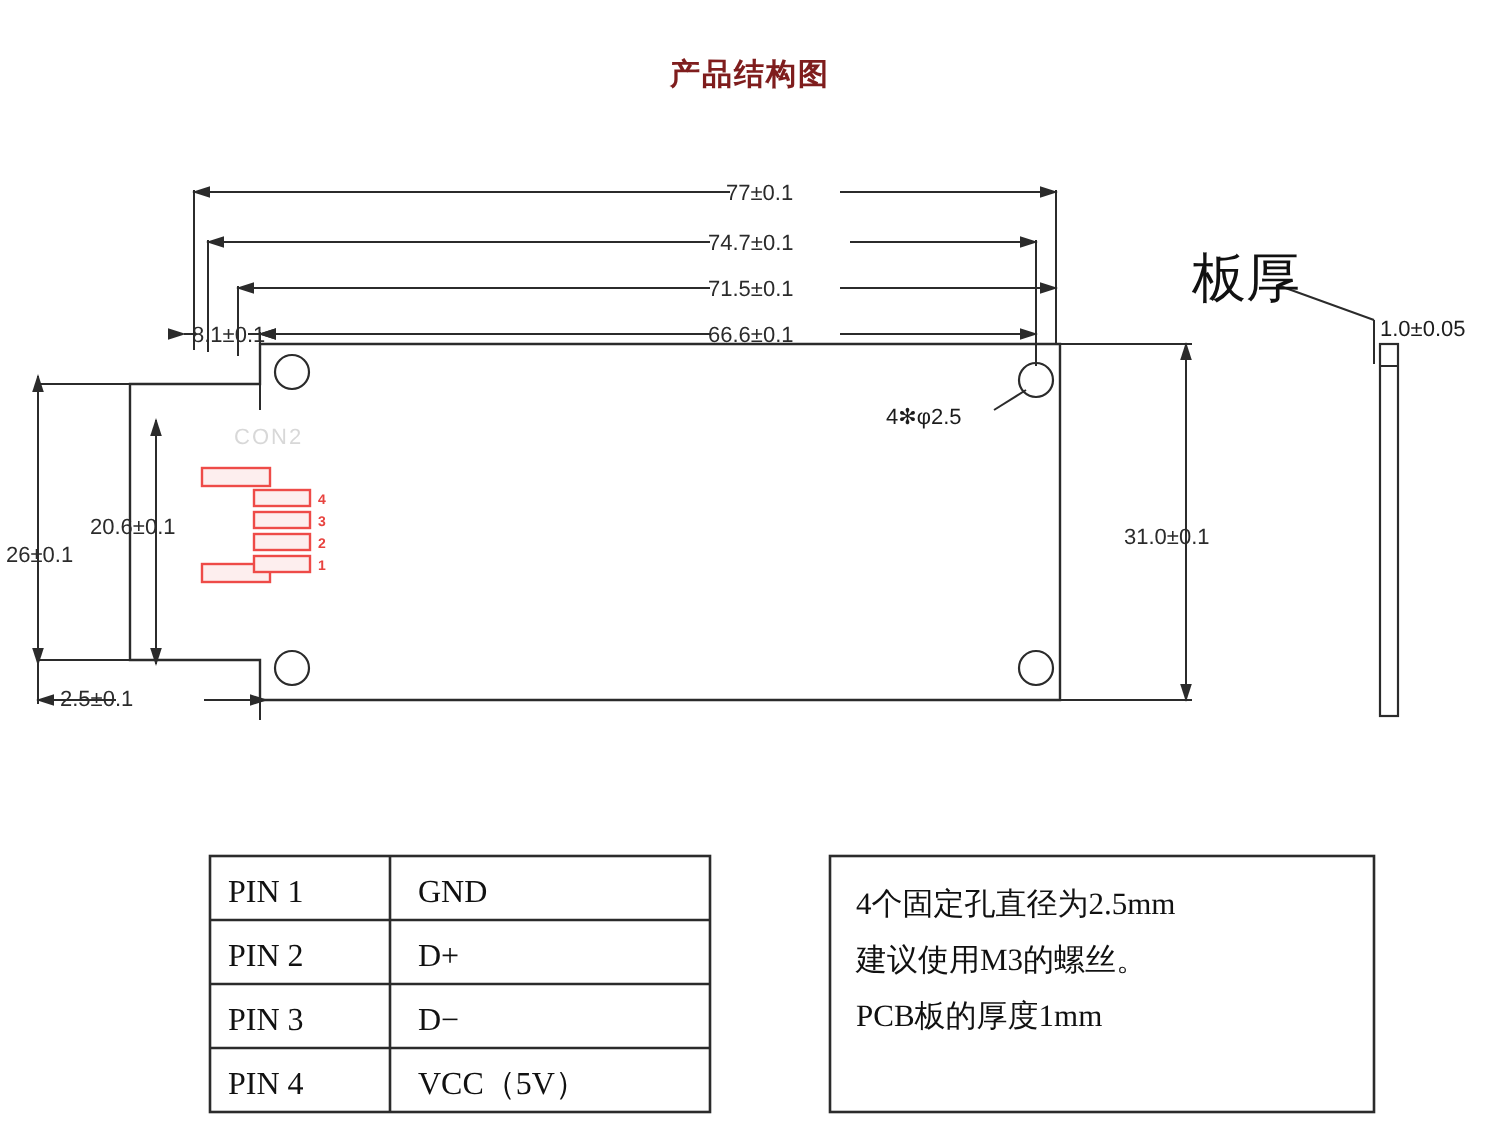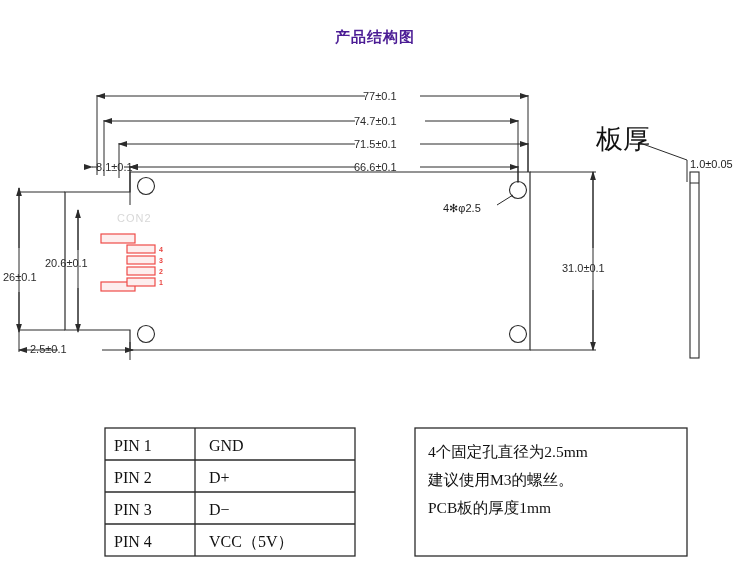--- a/index.html
+++ b/index.html
@@ -1,21 +1,21 @@
 <!DOCTYPE html>
 <html><head>
 <meta charset="utf-8">
 <style>
   html,body{margin:0;padding:0;background:#ffffff;}
   body{width:750px;height:564px;overflow:hidden;
        font-family:"Liberation Serif",serif;}
   #stage{position:relative;width:750px;height:564px;background:#fff;}
   #title{position:absolute;left:0;top:28px;width:750px;text-align:center;
          font-family:"DejaVu Sans",sans-serif;font-weight:bold;font-size:15px;
-         color:#4c1d95;letter-spacing:1px;}
+         color:#7f1d1d;letter-spacing:1px;}
   svg{position:absolute;left:0;top:0;}
   .dim-txt{font-family:"Liberation Sans",sans-serif;font-size:11px;fill:#2b2b2b;}
   .pad-num{font-family:"Liberation Sans",sans-serif;font-size:7px;fill:#e8433f;font-weight:bold;}
   .silk{font-family:"Liberation Sans",sans-serif;font-size:11px;fill:#d8d8d8;letter-spacing:1px;}
   .hole-lbl{font-family:"Liberation Sans",sans-serif;font-size:11px;fill:#1c1c1c;}
   .thick-lbl{font-family:"Liberation Sans",sans-serif;font-size:11px;fill:#1c1c1c;}
   .cn-big{font-family:"DejaVu Sans",sans-serif;font-size:27px;fill:#111;}
   .tbl-txt{font-family:"Liberation Serif",serif;font-size:16px;fill:#111;}
   .note-txt{font-family:"Liberation Serif",serif;font-size:15.5px;fill:#111;}
 </style>

